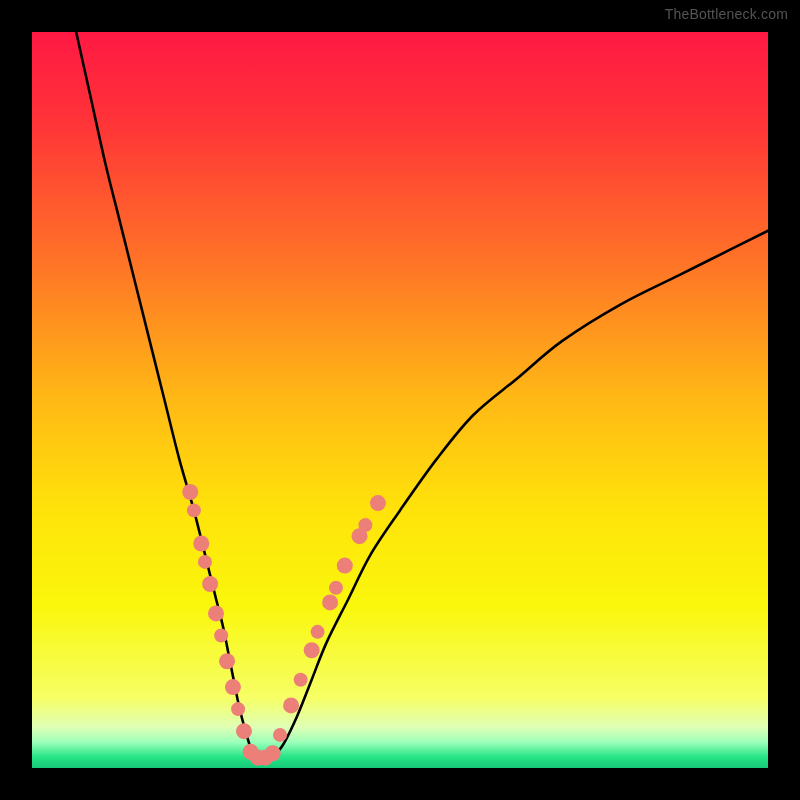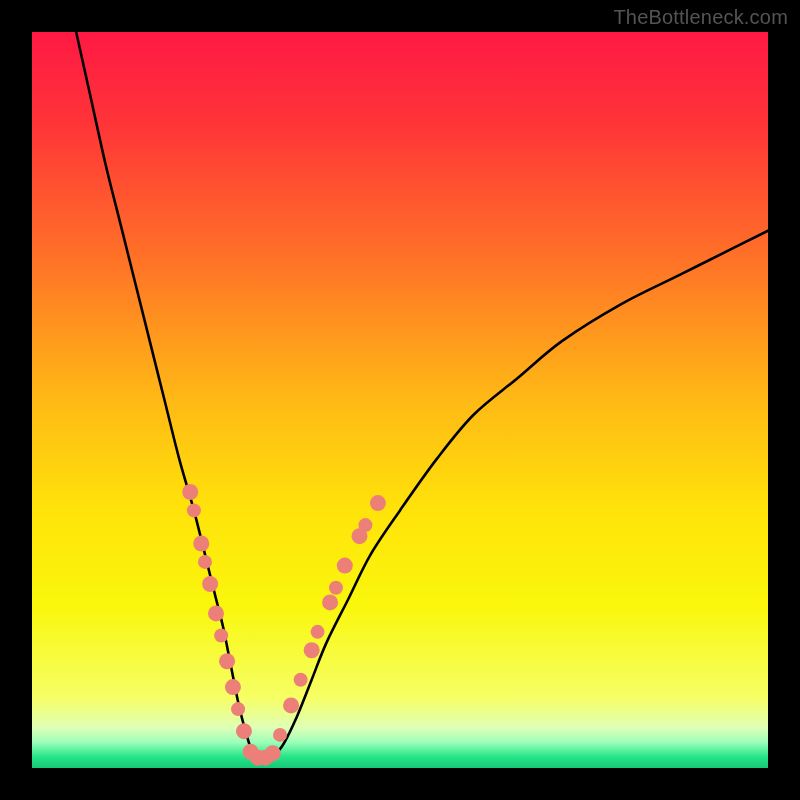--- a/index.html
+++ b/index.html
@@ -30,21 +30,21 @@
   svg.curve-layer {
     position: absolute;
     inset: 0;
     overflow: visible;
   }
   .watermark {
     position: absolute;
     top: 6px;
     right: 12px;
     font-family: Arial, Helvetica, sans-serif;
-    font-size: 20px;
+    font-size: 14px;
     letter-spacing: 0.2px;
     color: #545454;
     font-weight: 500;
     user-select: none;
   }
 </style>
 </head>
 <body>
 
 <div class="frame">

